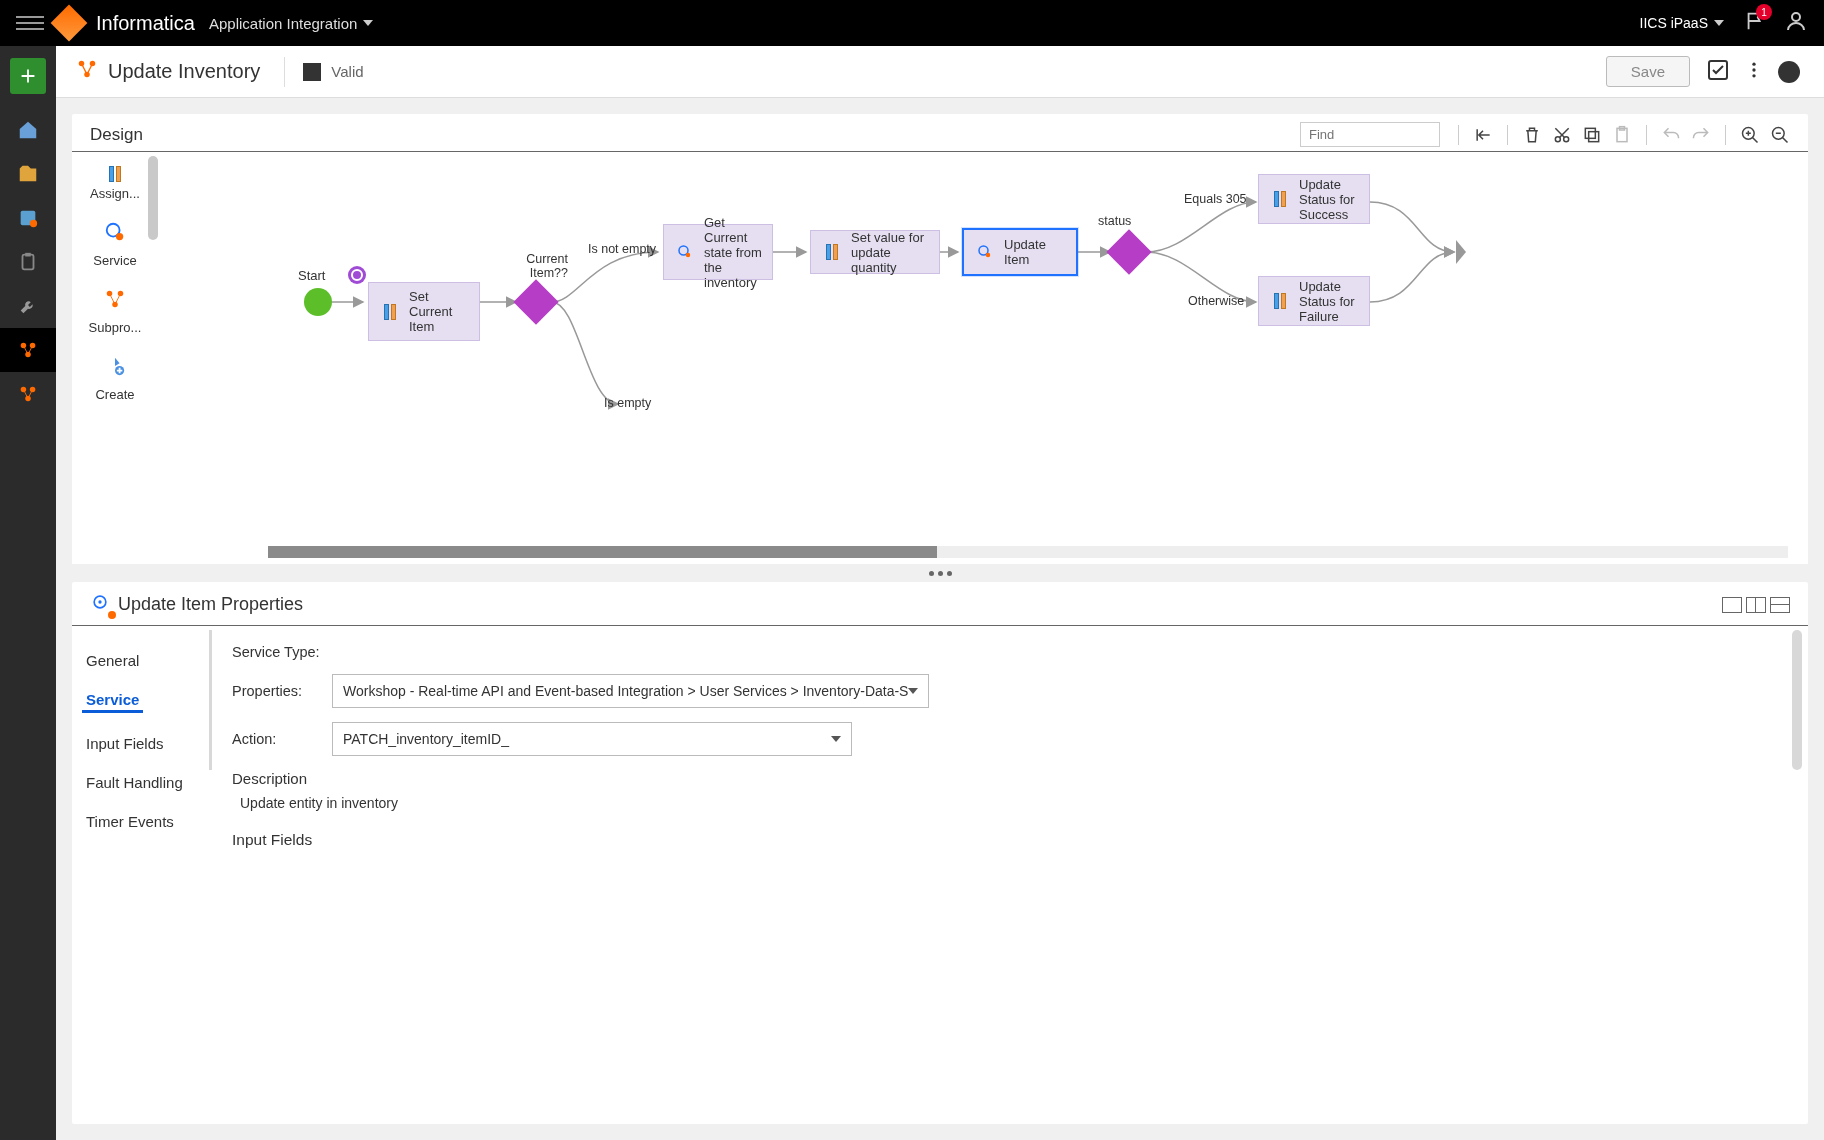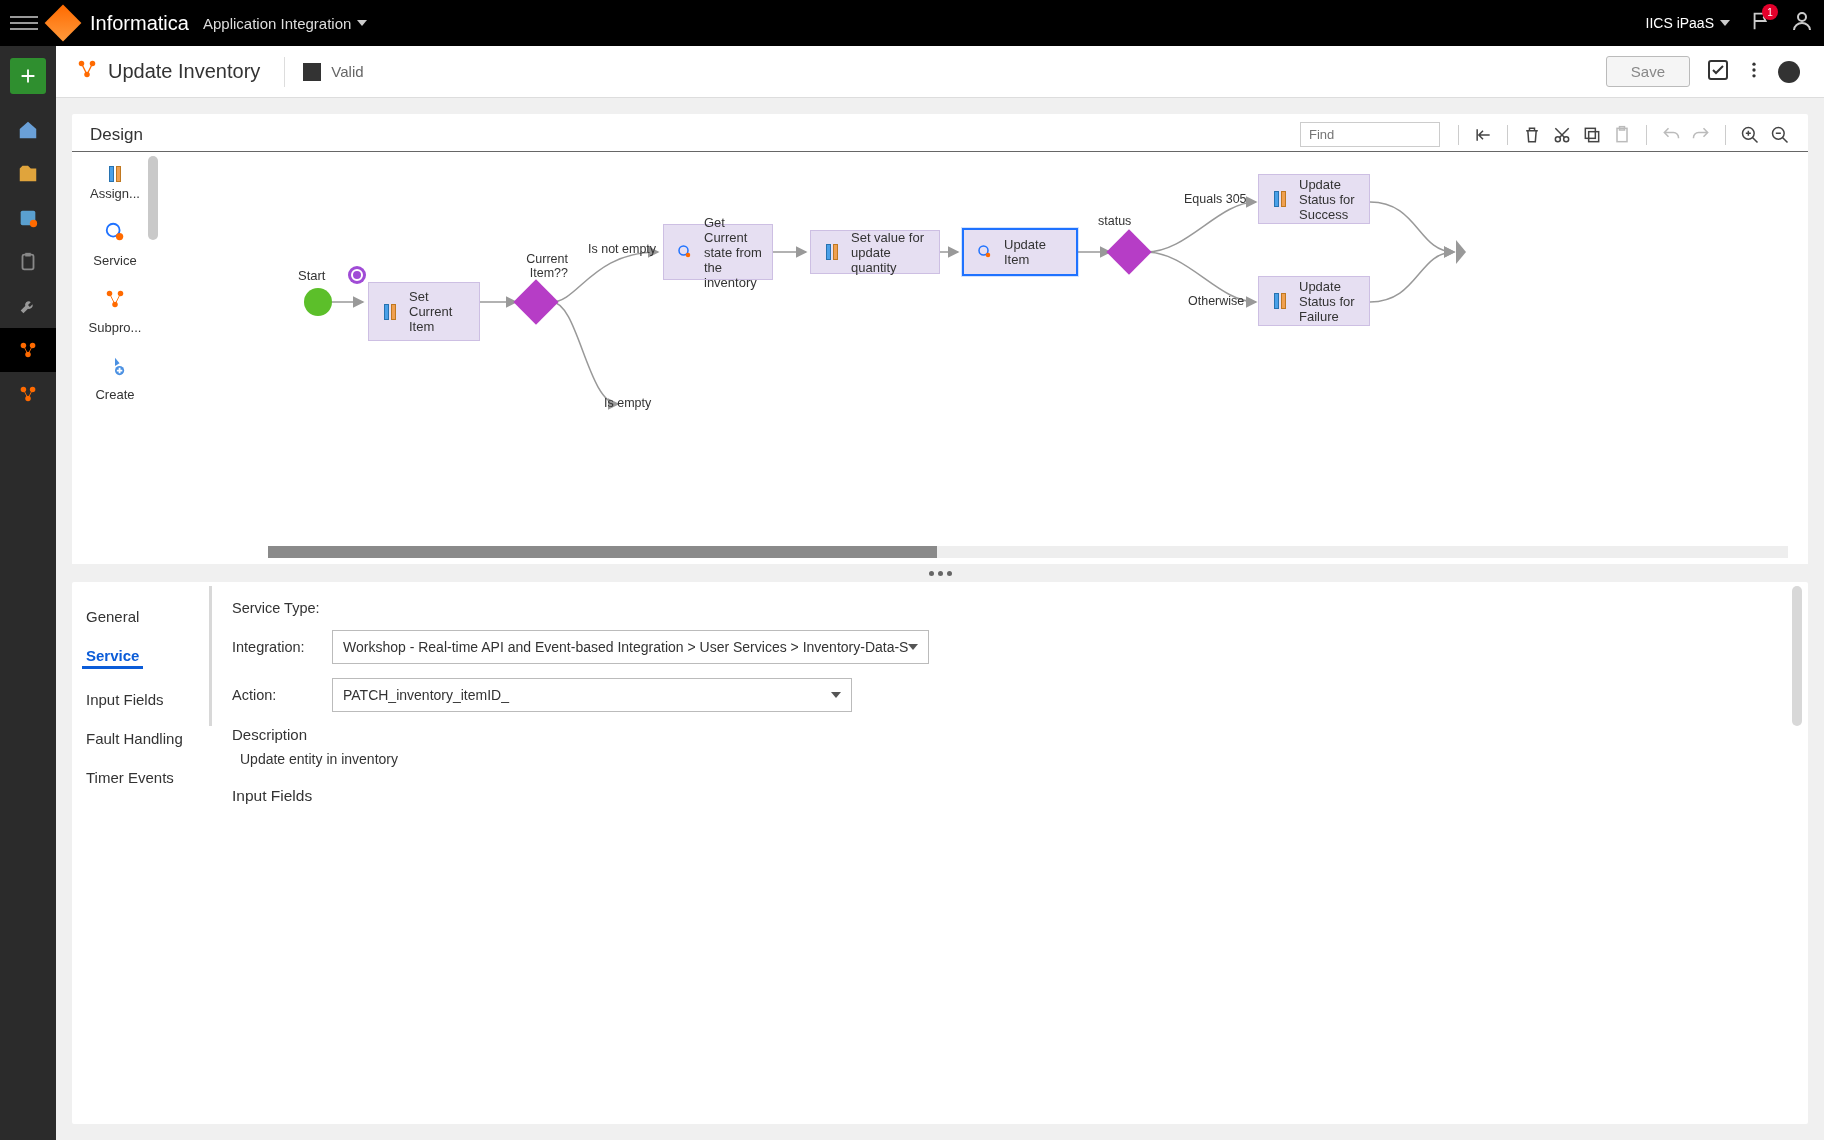--- a/index.html
+++ b/index.html
@@ -1,19 +1,19 @@
 <!DOCTYPE html>
 <html><head>
 <meta charset="utf-8">
 <style>
 * { margin: 0; padding: 0; box-sizing: border-box; font-family: Arial, sans-serif; }
 body { width: 1824px; height: 1140px; overflow: hidden; background: #fff; }
 
 
-.topbar { height: 46px; background: #000; display: flex; align-items: center; color: #fff; padding: 0 10px; }
+.topbar { height: 46px; background: #000; display: flex; align-items: center; color: #fff; padding: 0 16px; }
 .hamburger { width: 28px; height: 28px; display:flex; flex-direction:column; justify-content:center; gap:4px; cursor:pointer; margin-right: 12px; }
 .hamburger span { display:block; height:2px; background:#999; }
 .logo-diamond { width: 26px; height: 26px; transform: rotate(45deg); background: linear-gradient(135deg,#ff6a00,#ff9a3c); margin-right: 14px; }
 .brand { font-size: 20px; font-weight: 400; margin-right: 14px; }
 .app-dd { font-size: 15px; color:#ddd; display:flex; align-items:center; gap:6px; cursor:pointer;}
 .chev-down { width:0; height:0; border-left:5px solid transparent; border-right:5px solid transparent; border-top:6px solid #ccc; }
 .topbar-spacer { flex:1; }
 .tenant { font-size:14px; display:flex; align-items:center; gap:6px; margin-right:20px; cursor:pointer; }
 .flag-wrap { position:relative; margin-right:18px; cursor:pointer; }
 .flag-icon svg { width:22px; height:22px; }
@@ -442,34 +442,53 @@
     </div>
   </div>
 
   <div class="grabber">
       <span></span>
       <span></span>
       <span></span>
     </div>
 
   <div class="panel props-panel">
+    <div class="props-header">
+      <span class="props-title-icon">
+        <svg width="20" height="20" viewBox="0 0 24 24">
+            <circle cx="12" cy="12" r="7" fill="none" stroke="#1f72ff" stroke-width="2"></circle>
+            <circle cx="12" cy="12" r="2" fill="#1f72ff"></circle>
+          </svg>
+      </span>
+      <div class="props-title">Update Item Properties</div>
+      <div class="props-header-spacer"></div>
+      <div class="layout-icons">
+        <div class="li"></div>
+        <div class="li b">
+            <div></div>
+          </div>
+        <div class="li c">
+            <div></div>
+          </div>
+      </div>
+    </div>
     <div class="props-body">
       <div class="props-tabs">
         <div class="ptab">General</div>
         <div><span class="ptab active">Service</span></div>
         <div class="ptab">Input Fields</div>
         <div class="ptab">Fault Handling</div>
         <div class="ptab">Timer Events</div>
       </div>
       <div class="props-form">
         <div class="form-row">
           <label>Service Type:</label>
         </div>
         <div class="form-row">
-          <label>Integration:</label>
+          <label>Properties:</label>
           <div class="select">
             <span style="overflow:hidden; white-space:nowrap;">Workshop - Real-time API and Event-based Integration &gt; User Services &gt; Inventory-Data-S</span>
             <span class="chev"></span>
           </div>
         </div>
         <div class="form-row">
           <label>Action:</label>
           <div class="select">
             <span>PATCH_inventory_itemID_</span>
             <span class="chev"></span>

